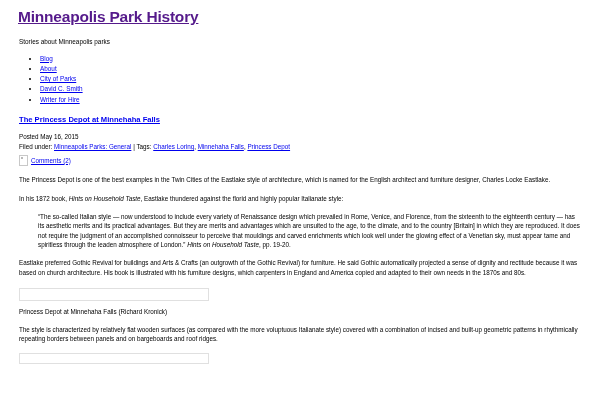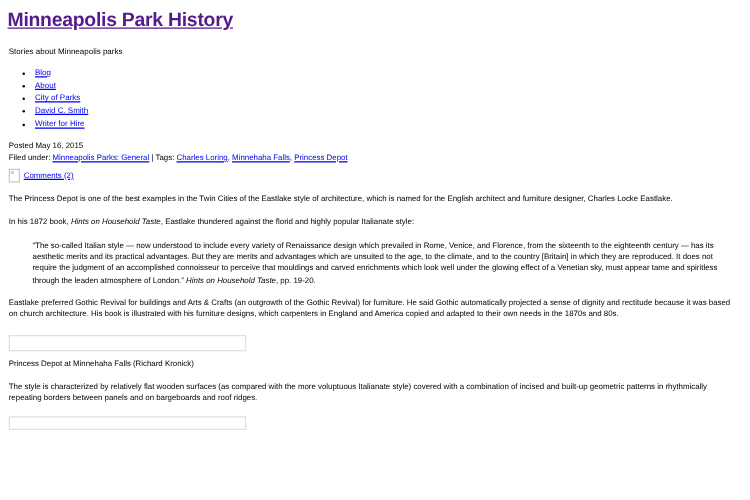--- a/index.html
+++ b/index.html
@@ -10,21 +10,21 @@
   body {
     width: 600px;
     height: 400px;
     overflow: hidden;
     font-family: "Liberation Sans", sans-serif;
     color: #000000;
     font-size: 6.3px;
     line-height: 1.35;
   }
   .page {
-    padding: 8px 6px 0 4px;
+    padding: 8px 6px 0 16px;
     box-sizing: border-box;
     width: 600px;
   }
   a, .link {
     color: #0000ee;
     text-decoration: underline;
     cursor: pointer;
   }
   h1.site-title {
     margin: 0 0 0 2px;
@@ -138,20 +138,23 @@
   <div class="tagline">Stories about Minneapolis parks</div>
 
   <ul class="nav">
     <li><a href="#">Blog</a></li>
     <li><a href="#">About</a></li>
     <li><a href="#">City of Parks</a></li>
     <li><a href="#">David C. Smith</a></li>
     <li><a href="#">Writer for Hire</a></li>
   </ul>
 
+  <h2 class="post-title">
+    <span class="link">The Princess Depot at Minnehaha Falls</span>
+  </h2>
 
   <div class="post-meta">
     <div class="meta-line">Posted May 16, 2015</div>
     <div class="meta-line"><span>Filed under:</span> <a href="#">Minneapolis Parks: General</a> <span>|</span> <span>Tags:</span> <a href="#">Charles Loring</a>, <a href="#">Minnehaha Falls</a>, <a href="#">Princess Depot</a></div>
   </div>
 
   <div class="comments-row">
     <span class="broken-img-icon"></span>
     <a href="#">Comments (2)</a>
   </div>

